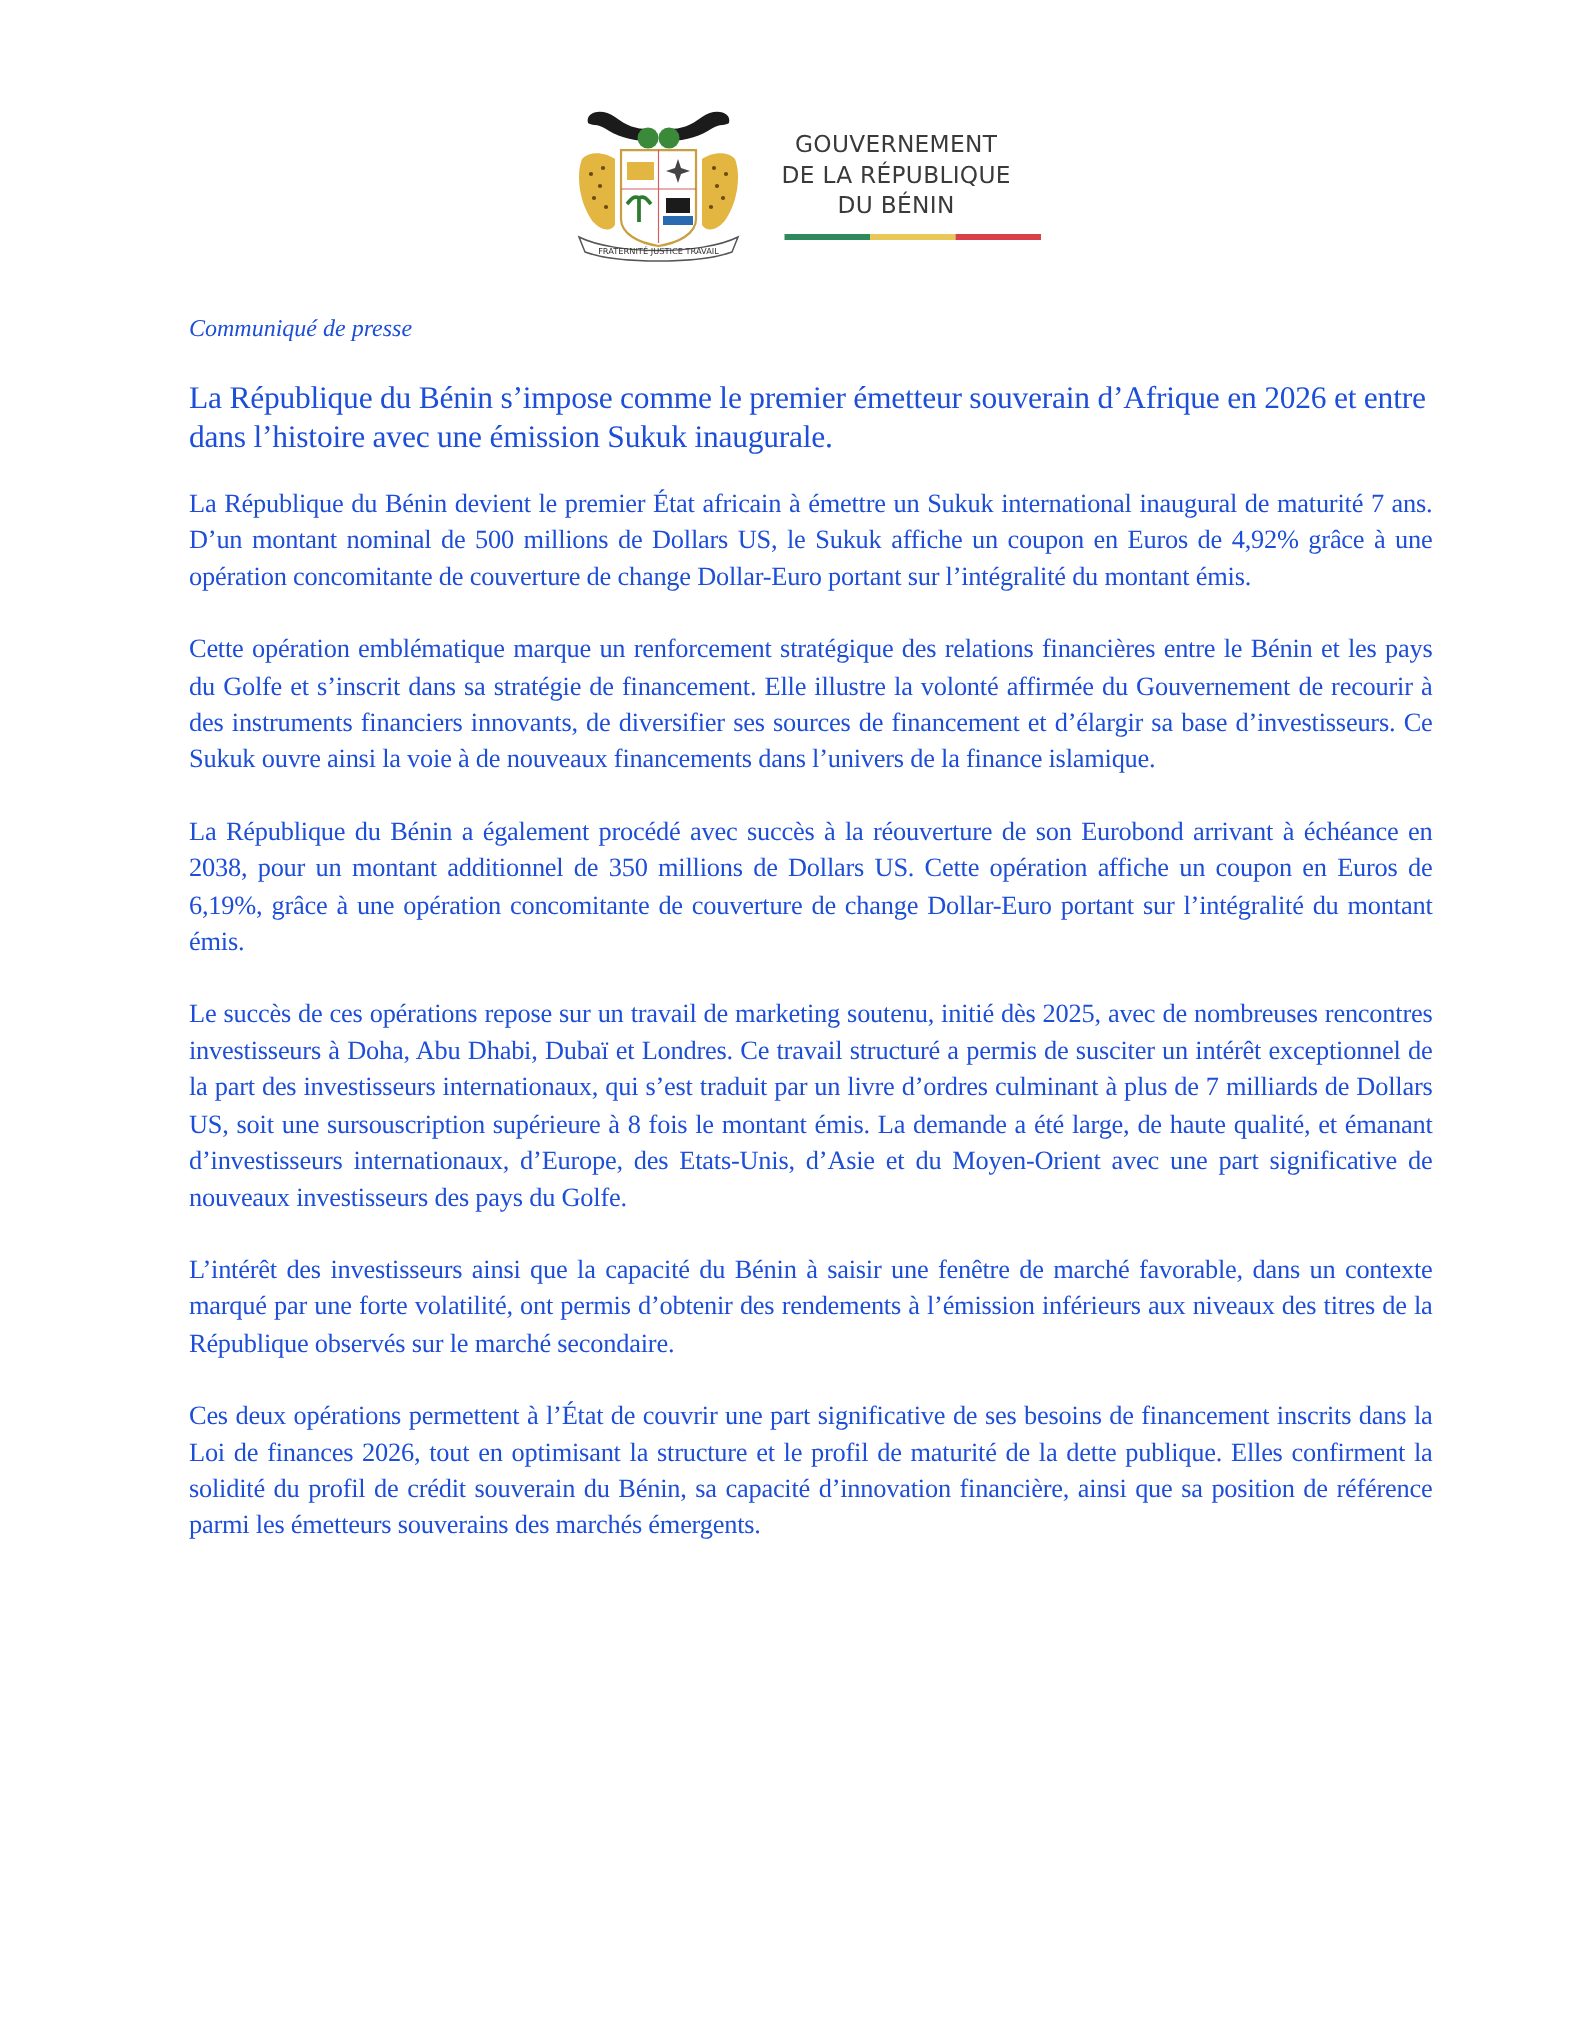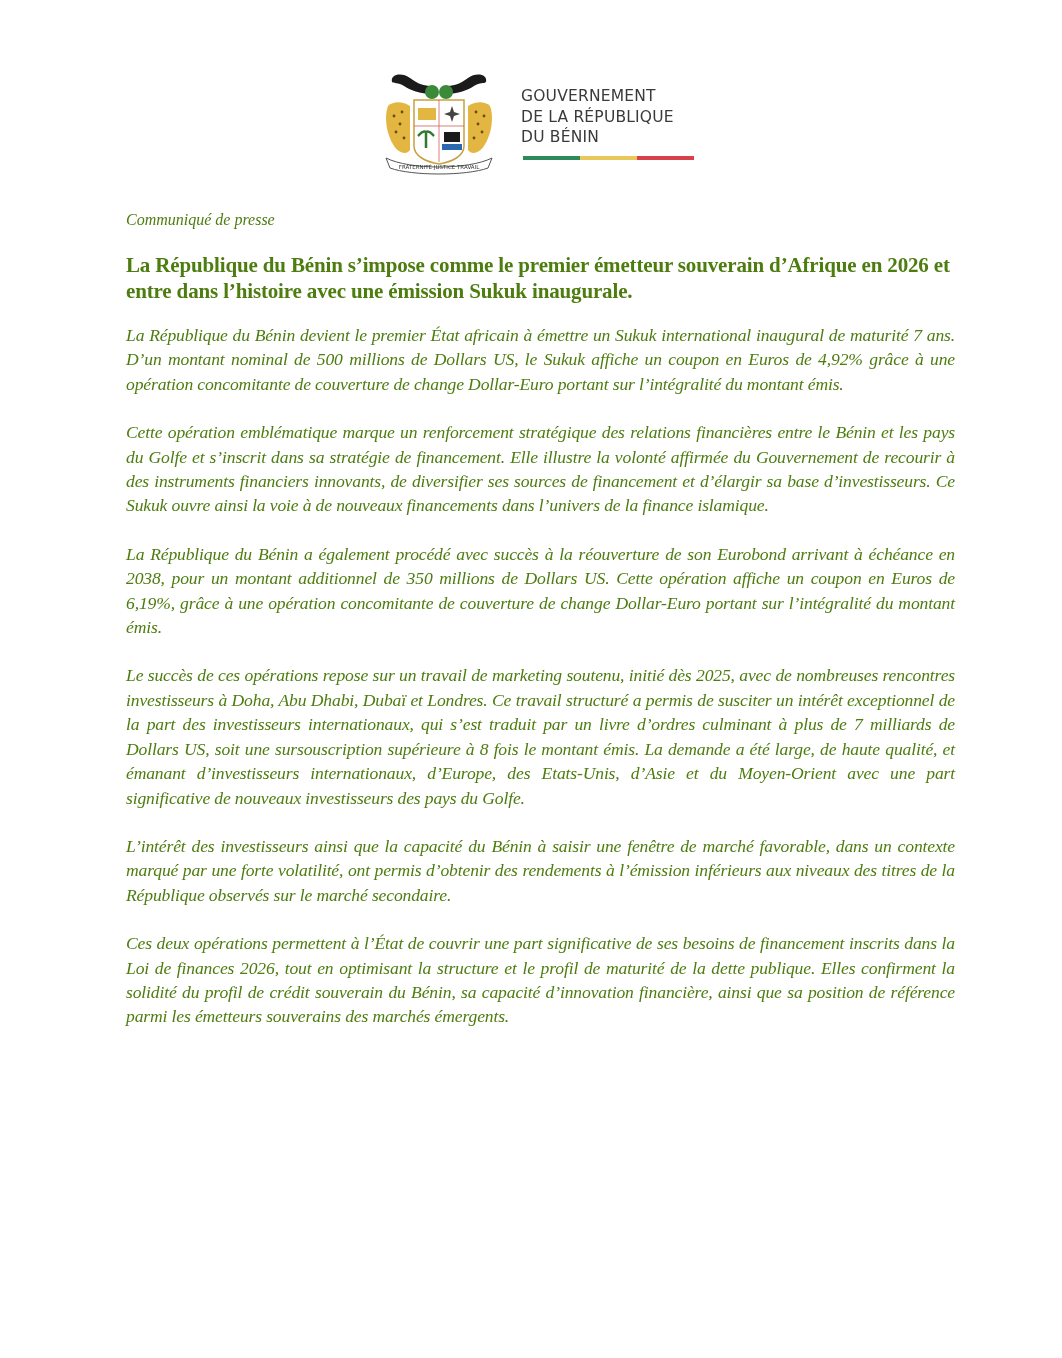--- a/index.html
+++ b/index.html
@@ -4,32 +4,32 @@
 <style>
   html, body { margin: 0; padding: 0; background: #ffffff; }
   body { width: 1062px; height: 1358px; position: relative; overflow: hidden; }
   .page { position: absolute; left: 0; top: 0; width: 1062px; height: 1358px; background: #fff; }
 
   
   .header { position: absolute; left: 380px; top: 72px; width: 330px; height: 110px; }
   .emblem { position: absolute; left: 0; top: 0; width: 118px; height: 104px; }
   .gov-title { position: absolute; left: 141px; top: 14px; font-family: "DejaVu Sans", sans-serif;
                font-size: 15.5px; line-height: 20.5px; color: #3a3a3a; letter-spacing: 0.2px; }
-  .gov-title div { white-space: nowrap; }
+  .gov-title div { white-space: nowrap; text-align: center; }
   .flag-bar { position: absolute; left: 143px; top: 84px; width: 171px; height: 4px; display: flex; }
   .flag-bar span { flex: 1; height: 100%; }
 
   
   .doc { position: absolute; left: 126px; top: 210px; width: 829px;
-         font-family: "Liberation Serif", serif; color: #4d7c0f; }
+         font-family: "Liberation Serif", serif; color: #1d4ed8; }
   .meta { font-style: italic; font-size: 16px; line-height: 20px; margin: 0; }
   .meta.type { margin-bottom: 22px; }
   .meta.date { margin-bottom: 30px; }
-  .title { font-weight: bold; font-size: 21px; line-height: 26px; margin: 0 0 19px 0; letter-spacing: -0.15px; }
-  .para { font-size: 17.6px; line-height: 24.4px; margin: 0 0 24px 0; text-align: justify; letter-spacing: -0.15px; font-style: italic; }
+  .title { font-weight: normal; font-size: 21px; line-height: 26px; margin: 0 0 19px 0; letter-spacing: -0.15px; }
+  .para { font-size: 17.6px; line-height: 24.4px; margin: 0 0 24px 0; text-align: justify; letter-spacing: -0.15px; }
 </style>
 </head>
 <body>
 
 <div class="page">
 
   <div class="header">
     <svg class="emblem" viewBox="0 0 118 104">
 
       <path d="M12,10 C10,2 22,0 30,6 C38,12 44,14 52,14 L52,22 C40,22 30,18 24,14 C18,10 14,12 12,10 Z" fill="#1b1b1b"></path>

